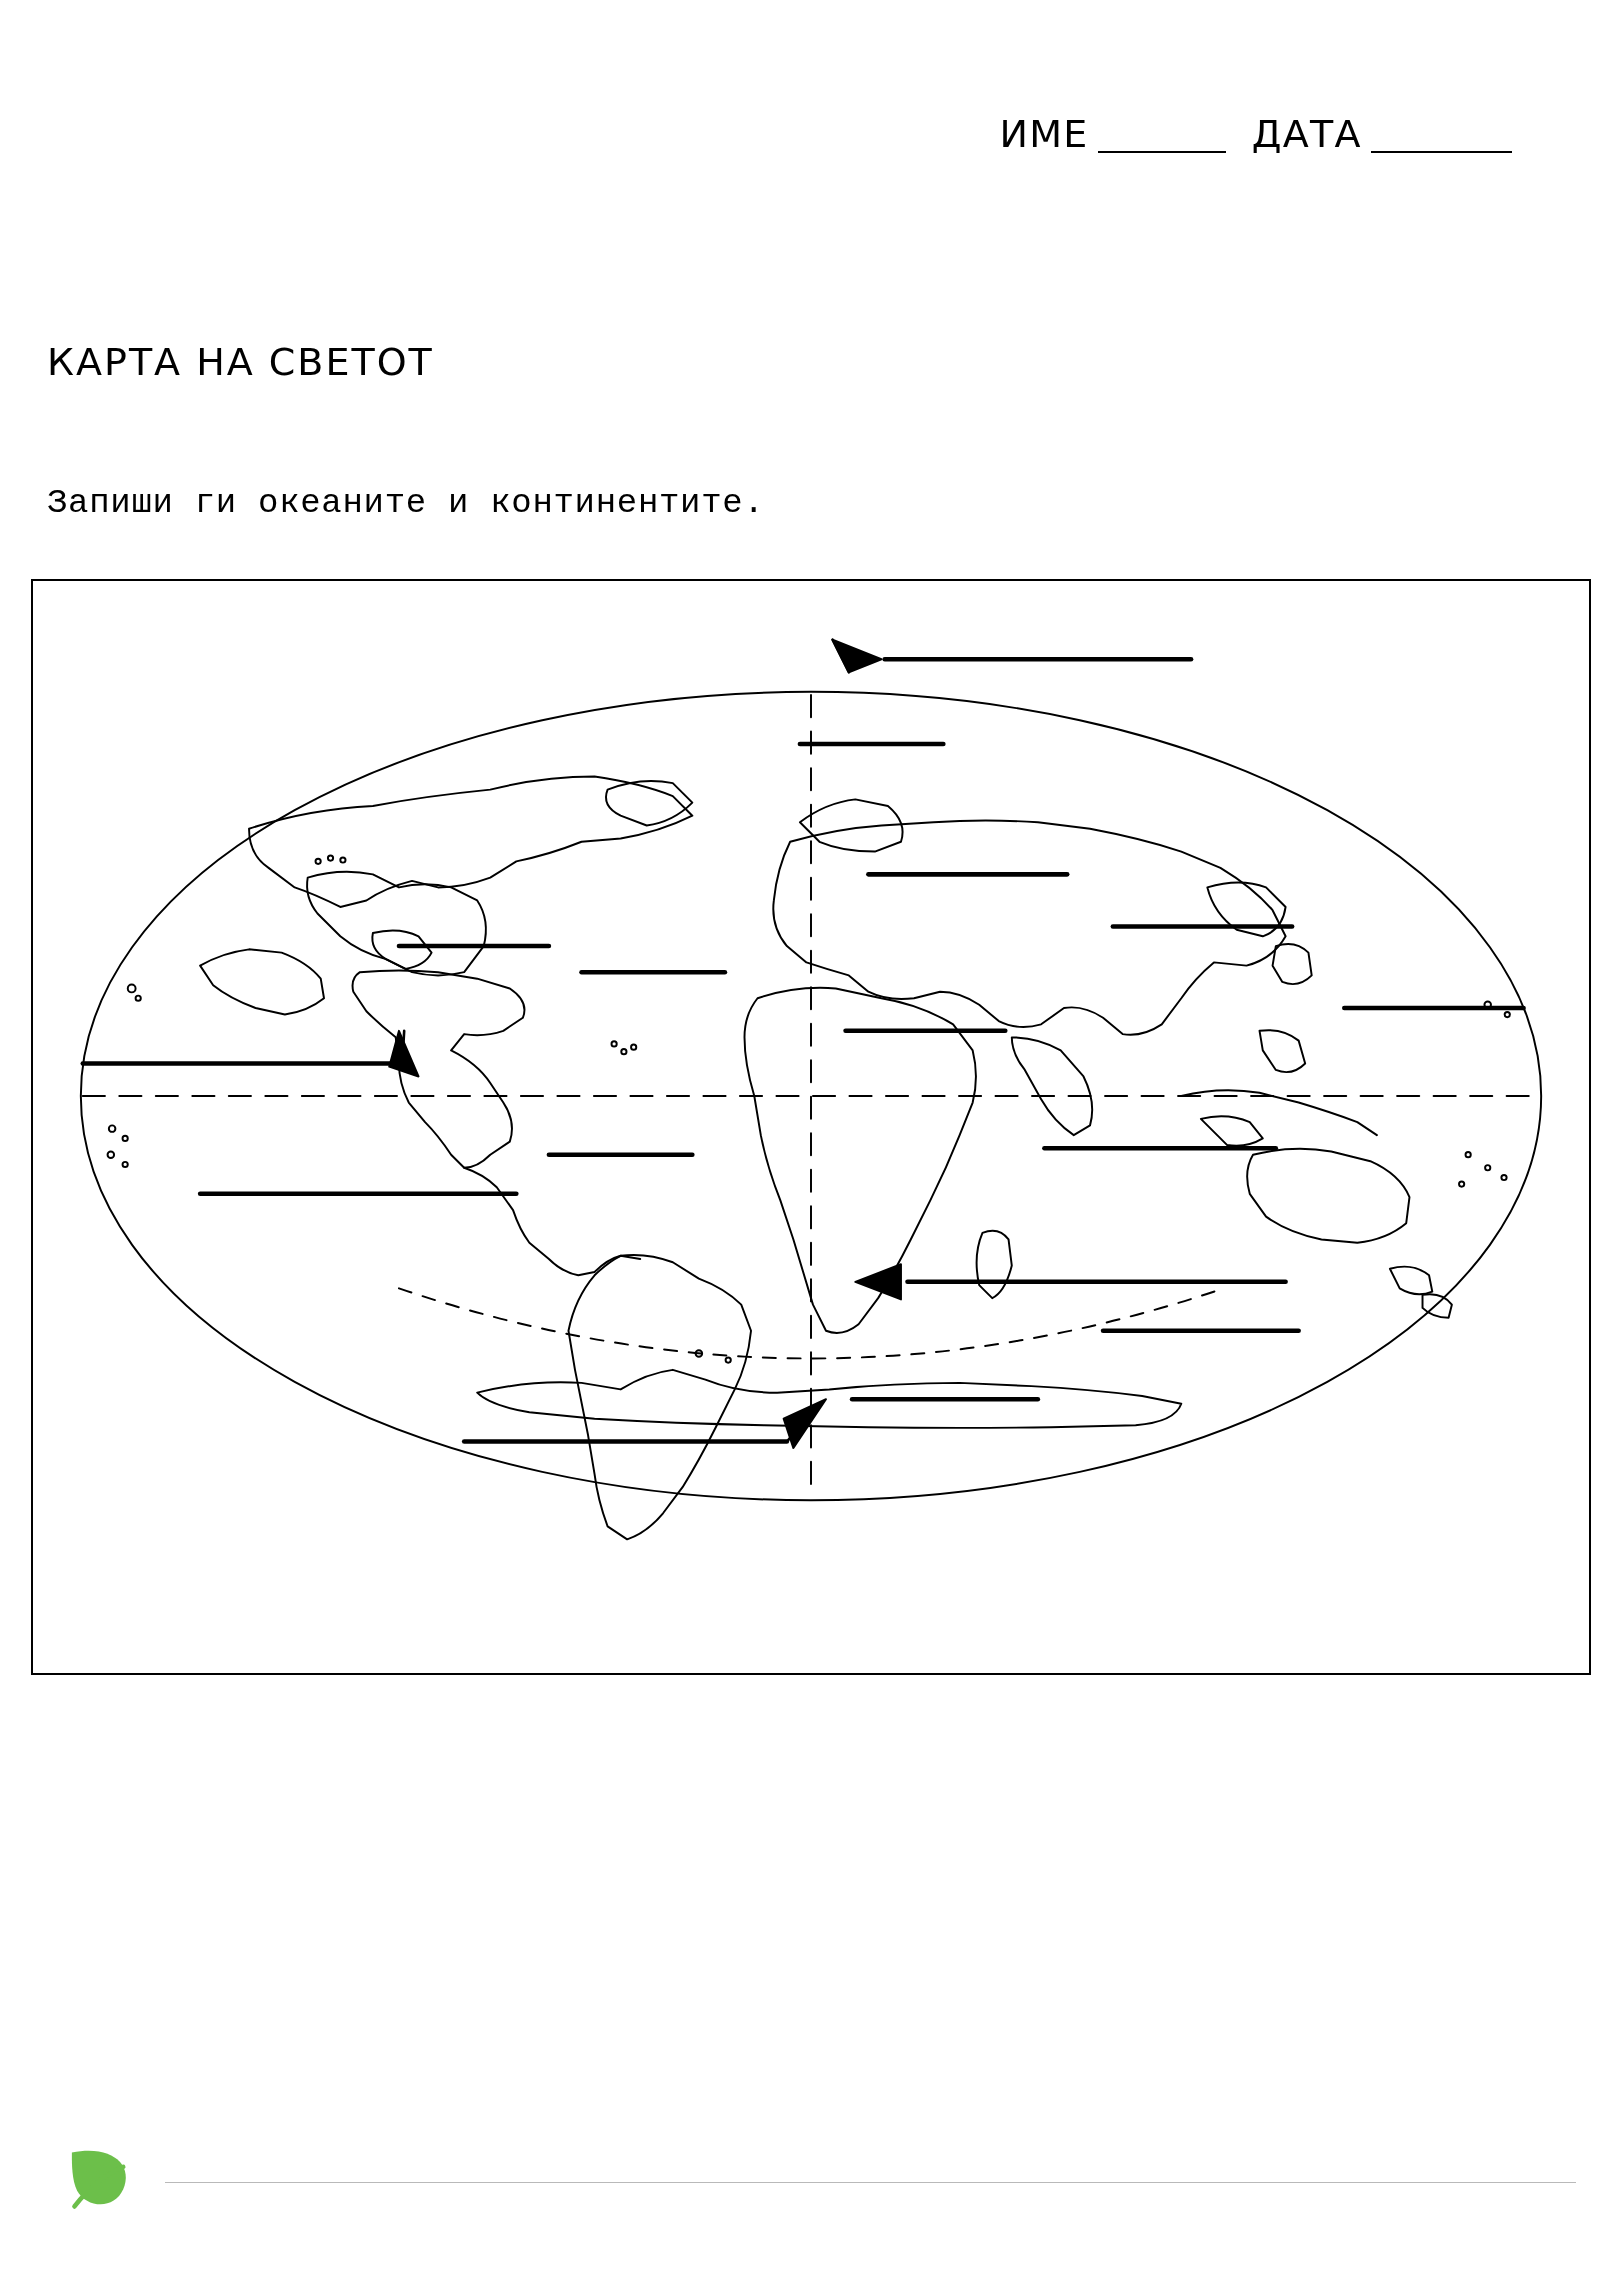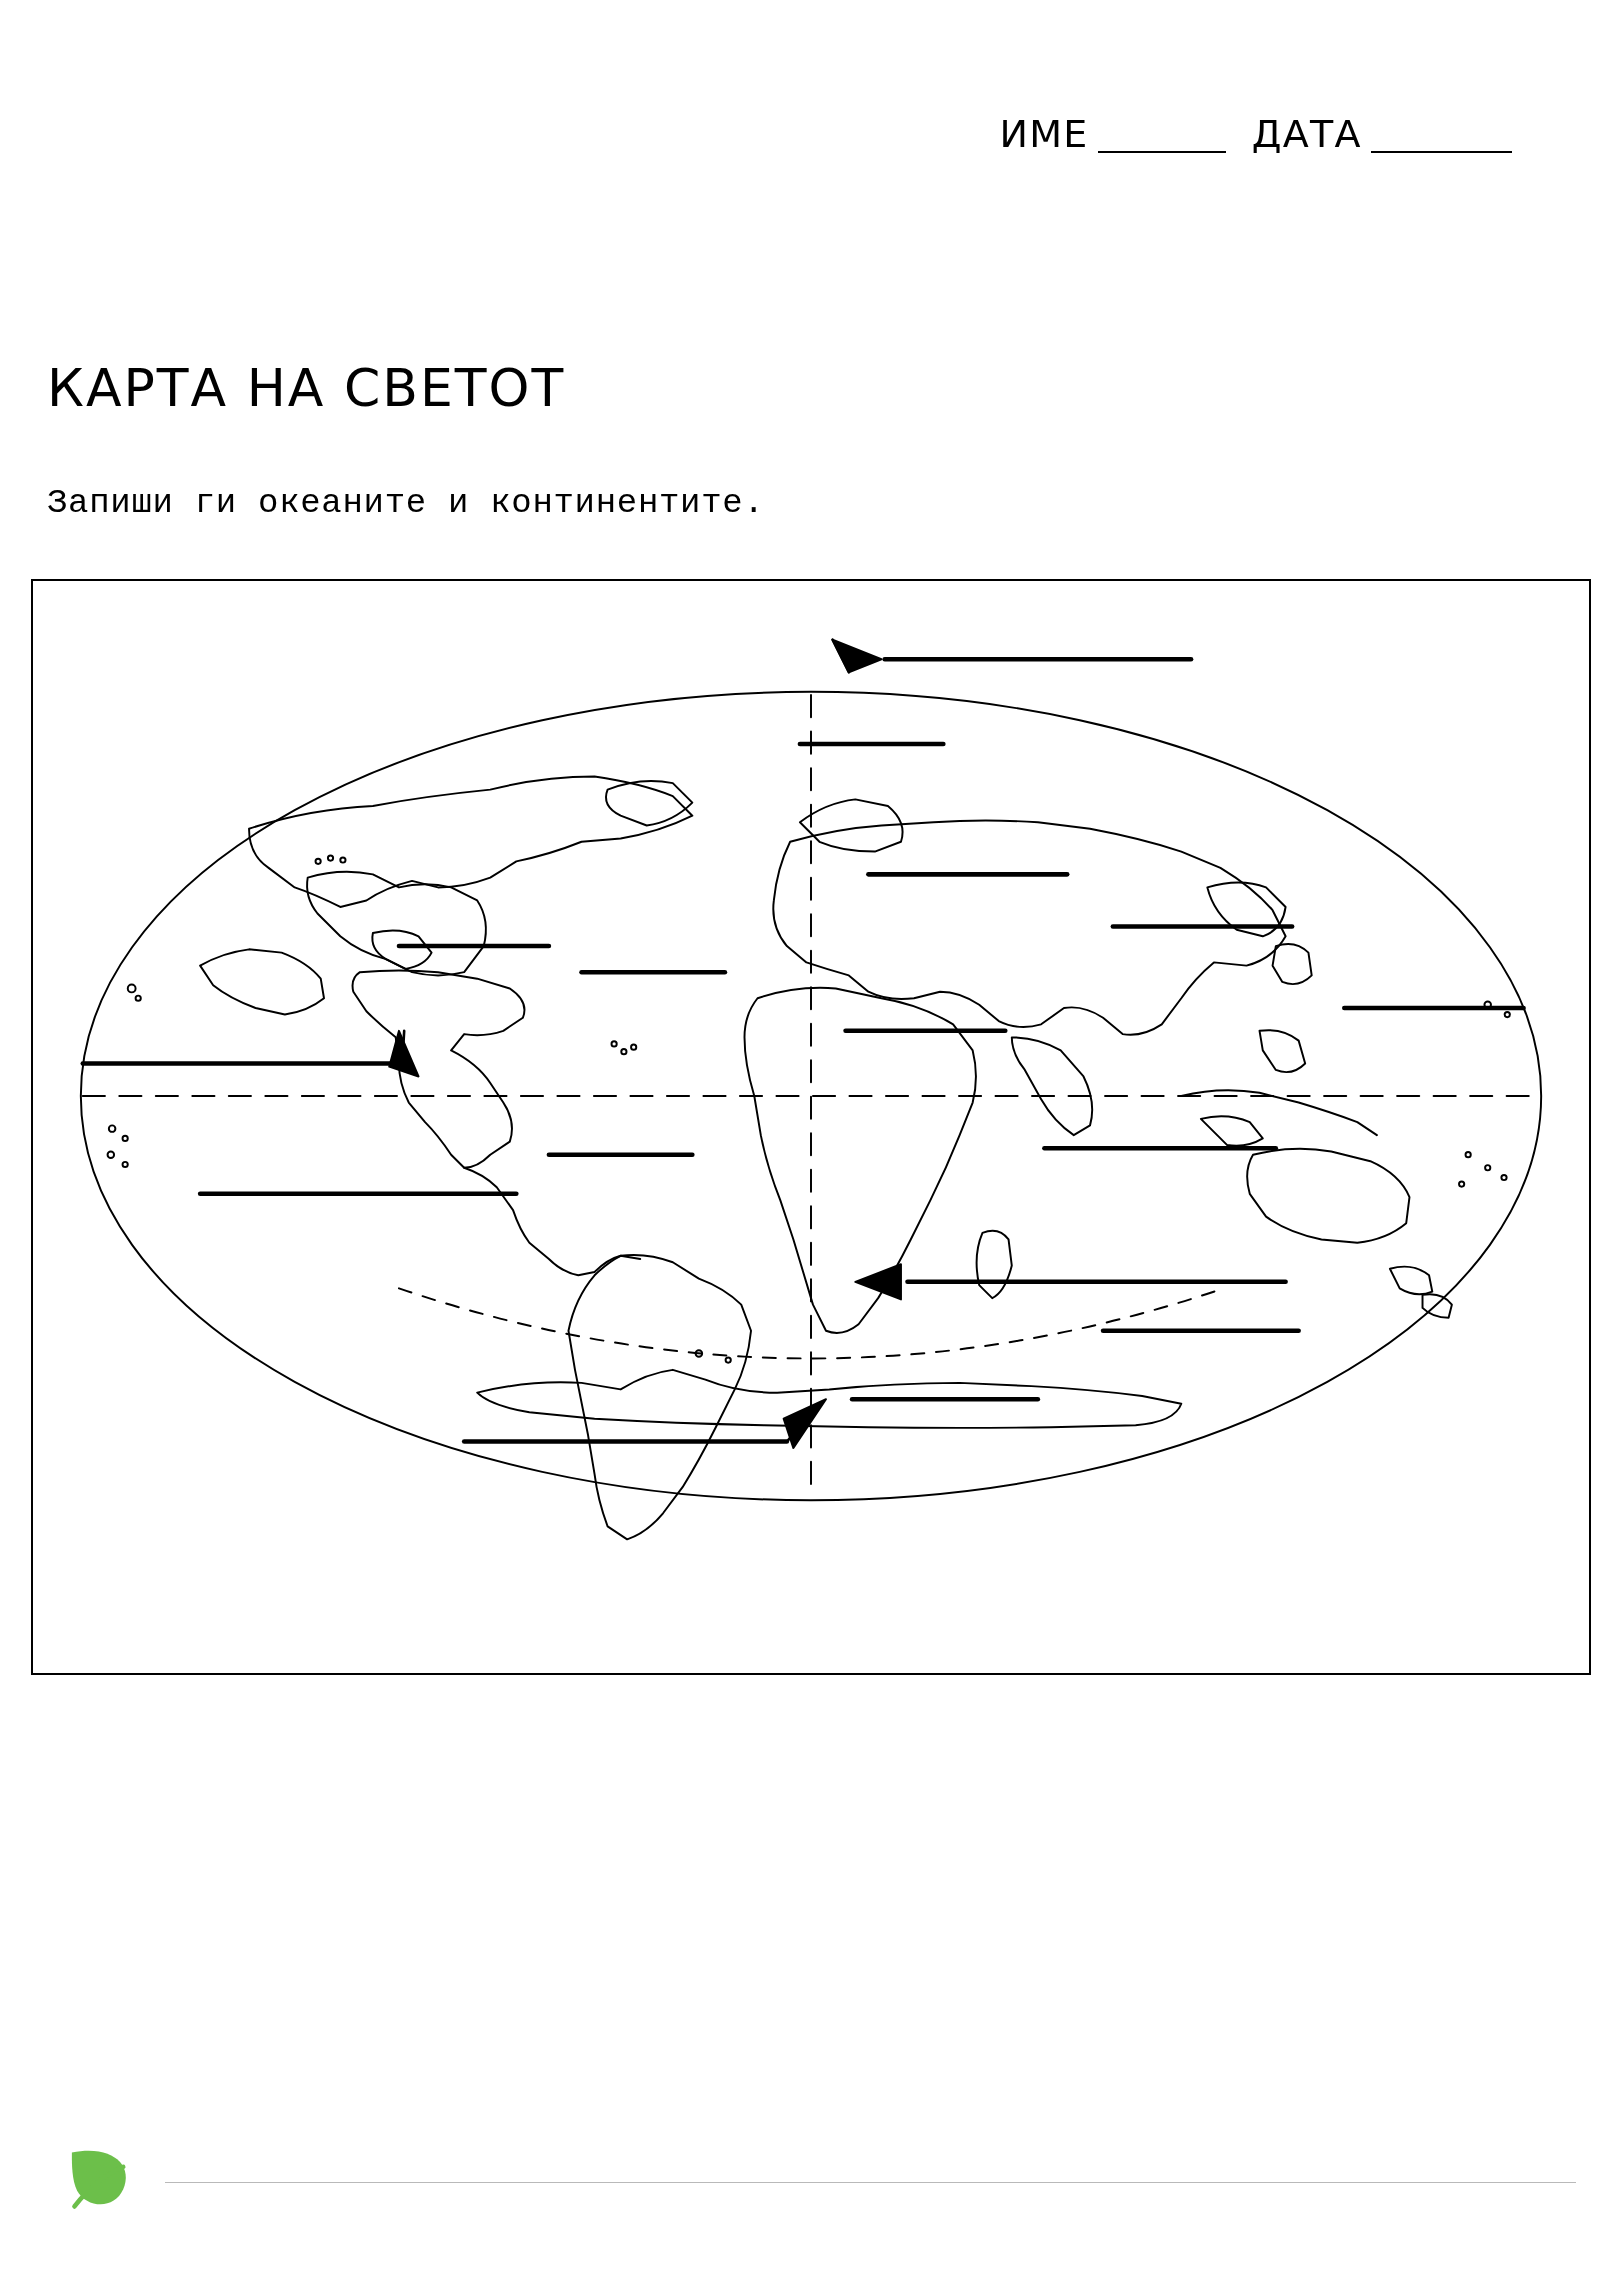--- a/index.html
+++ b/index.html
@@ -47,23 +47,22 @@
     height: 5.2px;
   }
   .rule-name { width: 128px; }
   .rule-date { width: 141px; }
 
   
   .title {
     position: absolute;
     left: 47px;
     top: 340px;
-    font-size: 52px;
+    font-size: 38px;
     letter-spacing: 2px;
-    margin-top: 18px;
   }
   .instruction {
     position: absolute;
     left: 47px;
     top: 484px;
     font-size: 34px;
     letter-spacing: 0.7px;
     font-family: Liberation Mono, monospace;
   }
 

